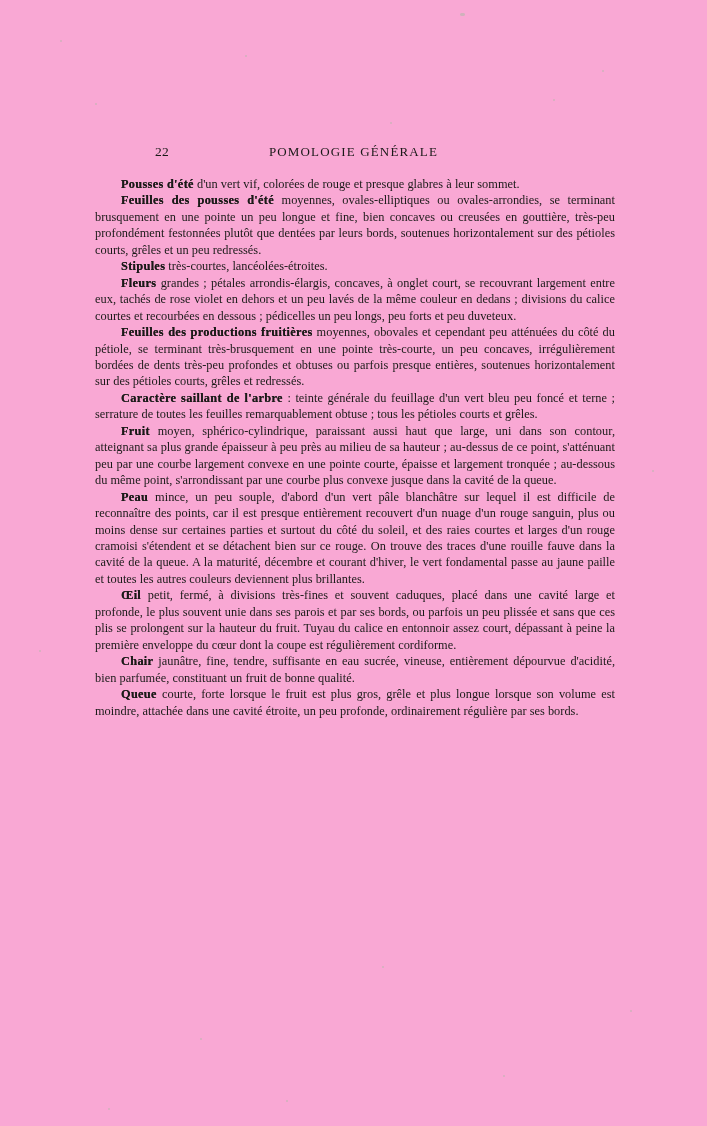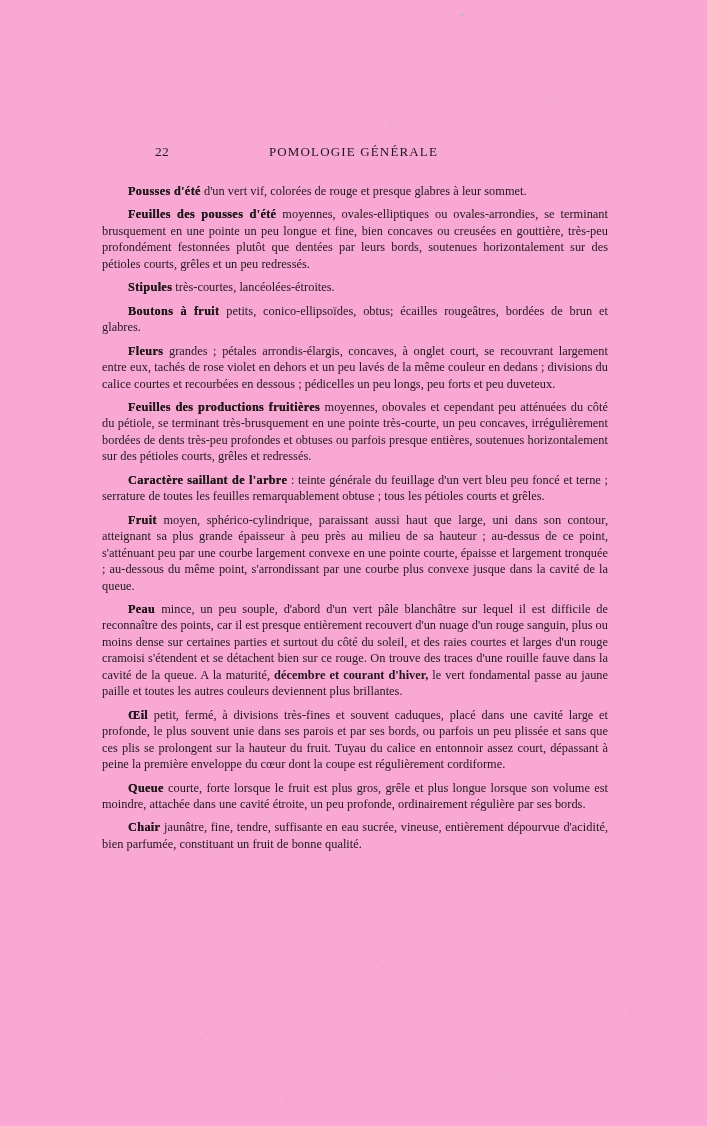--- a/index.html
+++ b/index.html
@@ -57,33 +57,33 @@
     left: 95px;
     top: 176px;
     width: 520px;
     font-size: 12.35px;
     line-height: 16.45px;
     text-align: justify;
     text-justify: inter-word;
     letter-spacing: .02px;
   }
   p {
-    margin: 7px;
+    margin: 0;
     text-indent: 26px;
   }
   .lead {
     font-weight: bold;
     letter-spacing: .3px;
   }
   
   .lead.blur {
     text-shadow: 0 0 .45px rgba(20,20,18,.85);
   }
   .inline-b {
-    font-weight: bold;
+    font-weight: normal;
   }
 </style>
 </head>
 <body>
 
 <div class="page">
 
   <div class="speck" style="left:60px;  top:40px;"></div>
   <div class="speck" style="left:245px; top:55px;"></div>
   <div class="speck" style="left:460px; top:13px;width:5px;height:3px;border-radius:40%;"></div>
@@ -115,24 +115,20 @@
     <p>
       <span class="lead blur">Feuilles des pousses d'été</span>
       <span>moyennes, ovales-elliptiques ou ovales-arrondies, se terminant brusquement en une pointe un peu longue et fine, bien concaves ou creusées en gouttière, très-peu profondément festonnées plutôt que dentées par leurs bords, soutenues horizontalement sur des pétioles courts, grêles et un peu redressés.</span>
     </p>
 
     <p>
       <span class="lead blur">Stipules</span>
       <span>très-courtes, lancéolées-étroites.</span>
     </p>
 
-    <p>
-      <span class="lead blur">Boutons à fruit</span>
-      <span>petits, conico-ellipsoïdes, obtus; écailles rougeâtres, bordées de brun et glabres.</span>
-    </p>
 
     <p>
       <span class="lead blur">Fleurs</span>
       <span>grandes ; pétales arrondis-élargis, concaves, à onglet court, se recouvrant largement entre eux, tachés de rose violet en dehors et un peu lavés de la même couleur en dedans ; divisions du calice courtes et recourbées en dessous ; pédicelles un peu longs, peu forts et peu duveteux.</span>
     </p>
 
     <p>
       <span class="lead blur">Feuilles des productions fruitières</span>
       <span>moyennes, obovales et cependant peu atténuées du côté du pétiole, se terminant très-brusquement en une pointe très-courte, un peu concaves, irrégulièrement bordées de dents très-peu profondes et obtuses ou parfois presque entières, soutenues horizontalement sur des pétioles courts, grêles et redressés.</span>
     </p>
@@ -153,23 +149,23 @@
       <span class="inline-b blur">décembre et courant d'hiver,</span>
       <span>le vert fondamental passe au jaune paille et toutes les autres couleurs deviennent plus brillantes.</span>
     </p>
 
     <p>
       <span class="lead blur">Œil</span>
       <span>petit, fermé, à divisions très-fines et souvent caduques, placé dans une cavité large et profonde, le plus souvent unie dans ses parois et par ses bords, ou parfois un peu plissée et sans que ces plis se prolongent sur la hauteur du fruit. Tuyau du calice en entonnoir assez court, dépassant à peine la première enveloppe du cœur dont la coupe est régulièrement cordiforme.</span>
     </p>
 
     <p>
-      <span class="lead blur">Queue</span>
-      <span>courte, forte lorsque le fruit est plus gros, grêle et plus longue lorsque son volume est moindre, attachée dans une cavité étroite, un peu profonde, ordinairement régulière par ses bords.</span>
+      <span class="lead blur">Chair</span>
+      <span>jaunâtre, fine, tendre, suffisante en eau sucrée, vineuse, entièrement dépourvue d'acidité, bien parfumée, constituant un fruit de bonne qualité.</span>
     </p>
 
     <p>
-      <span class="lead blur">Chair</span>
-      <span>jaunâtre, fine, tendre, suffisante en eau sucrée, vineuse, entièrement dépourvue d'acidité, bien parfumée, constituant un fruit de bonne qualité.</span>
+      <span class="lead blur">Queue</span>
+      <span>courte, forte lorsque le fruit est plus gros, grêle et plus longue lorsque son volume est moindre, attachée dans une cavité étroite, un peu profonde, ordinairement régulière par ses bords.</span>
     </p>
 
   </div>
 </div>
 
 </body></html>

